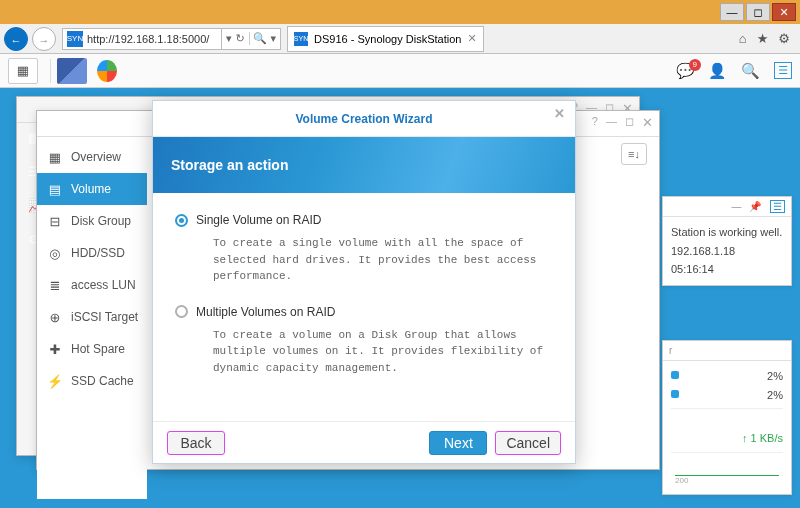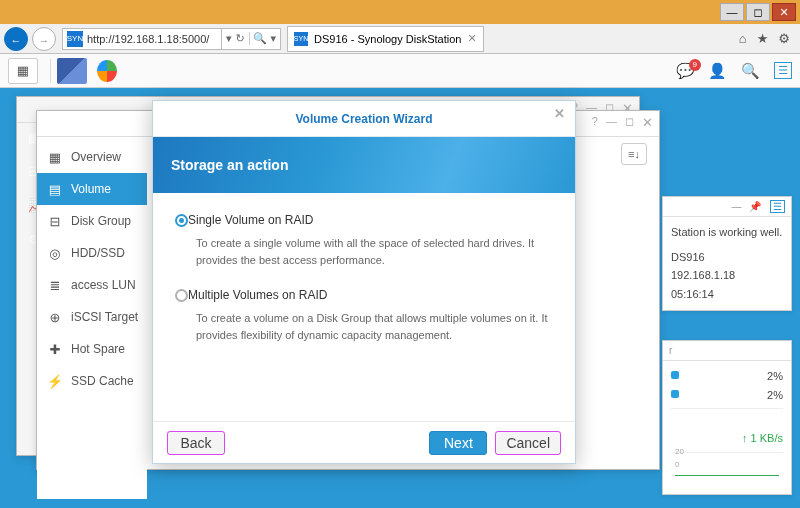--- a/index.html
+++ b/index.html
@@ -43,37 +43,37 @@
 
   
   .widget { position: absolute; right: 8px; width: 130px; background: #fff; border: 1px solid #ccc; font-size: 11px; color: #444; box-shadow: 0 1px 4px rgba(0,0,0,0.1); }
   .widget .wh { height: 20px; border-bottom: 1px solid #e0e0e0; display: flex; justify-content: flex-end; align-items: center; gap: 8px; padding: 0 6px; color: #999; font-size: 10px; }
   .widget .wb { padding: 6px 8px; line-height: 1.7; }
   .widget .bar { height: 8px; background: #27a0e0; margin: 4px 0; border-radius: 2px; }
   .widget .row { display: flex; justify-content: space-between; }
   .widget .net { color: #2da94f; }
   .widget .chart { height: 36px; border-top: 1px solid #eee; margin-top: 4px; position: relative; }
   .widget .line { position: absolute; left: 4px; right: 4px; bottom: 12px; height: 1px; background: #2da94f; }
-  .widget .ticks { position: absolute; left: 4px; bottom: 16px; font-size: 8px; color: #aaa; width: 100%; display: flex; flex-direction: column; }
+  .widget .ticks { position: absolute; left: 4px; bottom: 0; font-size: 8px; color: #aaa; width: 100%; display: flex; flex-direction: row; }
   .sidebar { width: 110px; background: #fff; float: left; height: 100%; }
   .sidebar .item { height: 32px; display: flex; align-items: center; padding-left: 10px; gap: 8px; font-size: 12px; color: #555; }
   .sidebar .item.active { background: #2a98d4; color: #fff; }
   .sidebar .ic { width: 16px; font-size: 13px; text-align: center; }
 
   
   .wizard { position: absolute; left: 152px; top: 100px; width: 424px; height: 364px; background: #fff; border: 1px solid #c0d4e4; box-shadow: 0 4px 20px rgba(0,0,0,0.25); }
   .wizard .mhead { height: 36px; display: flex; align-items: center; justify-content: center; color: #1e78c0; font-size: 12px; font-weight: 600; position: relative; border-bottom: 1px solid #e0e8f0; }
   .wizard .mhead .mx { position: absolute; right: 10px; top: 5px; color: #aaa; font-size: 13px; }
   .wizard .banner { height: 56px; background: linear-gradient(110deg, #1e78c0 0%, #2a98d4 40%, #4db0e8 70%, #2a98d4 100%); color: #fff; display: flex; align-items: center; padding-left: 18px; font-size: 14px; font-weight: 600; }
   .wizard .body { padding: 18px 22px; font-size: 11px; color: #666; line-height: 1.5; }
-  .radio { display: flex; align-items: center; gap: 0; font-size: 12px; color: #333; margin-bottom: 6px; }
+  .radio { display: flex; align-items: center; gap: 8px; font-size: 12px; color: #333; margin-bottom: 6px; }
   .radio .r { width: 13px; height: 13px; border-radius: 50%; border: 2px solid #b0b0b0; position: relative; }
   .radio.sel .r { border-color: #2a98d4; }
   .radio.sel .r::after { content: ""; position: absolute; inset: 2px; background: #2a98d4; border-radius: 50%; }
-  .desc { margin-left: 21px; margin-bottom: 18px; }
+  .desc { margin-left: 38px; margin-bottom: 18px; font-family: Liberation Mono, monospace; }
   .wizard .footer { position: absolute; bottom: 0; left: 0; right: 0; height: 42px; display: flex; align-items: center; padding: 0 14px; gap: 8px; border-top: 1px solid #eaeaea; }
   .wbtn { height: 24px; min-width: 58px; border: 1px solid #d946ef; background: #f4f4f4; font-size: 14px; color: #444; border-radius: 3px; display: flex; align-items: center; justify-content: center; padding: 0 10px; }
   .wbtn.primary { background: #2a98d4; border-color: #2288c4; color: #fff; }
   .spacer { flex: 1; }
 
   .sortbtn { position: absolute; right: 12px; top: 4px; width: 26px; height: 22px; border: 1px solid #ccc; background: #fff; border-radius: 3px; font-size: 11px; display: flex; align-items: center; justify-content: center; color: #666; }
 </style>
 </head>
 <body>
 
@@ -192,21 +192,20 @@
 </div>
 
 <div class="widget" style="top:196px">
   <div class="wh">
       <span>—</span>
       <span>📌</span>
       <span style="border:1px solid #2a98d4;color:#2a98d4;padding:0 2px">☰</span>
     </div>
   <div class="wb">
     <div>Station is working well.</div>
-    <div style="margin-top:6px">DS916</div>
     <div>192.168.1.18</div>
     <div>05:16:14</div>
   </div>
 </div>
 
 <div class="widget" style="top:340px">
   <div class="wh" style="justify-content:space-between">
       <span>r</span>
       <span></span>
     </div>

